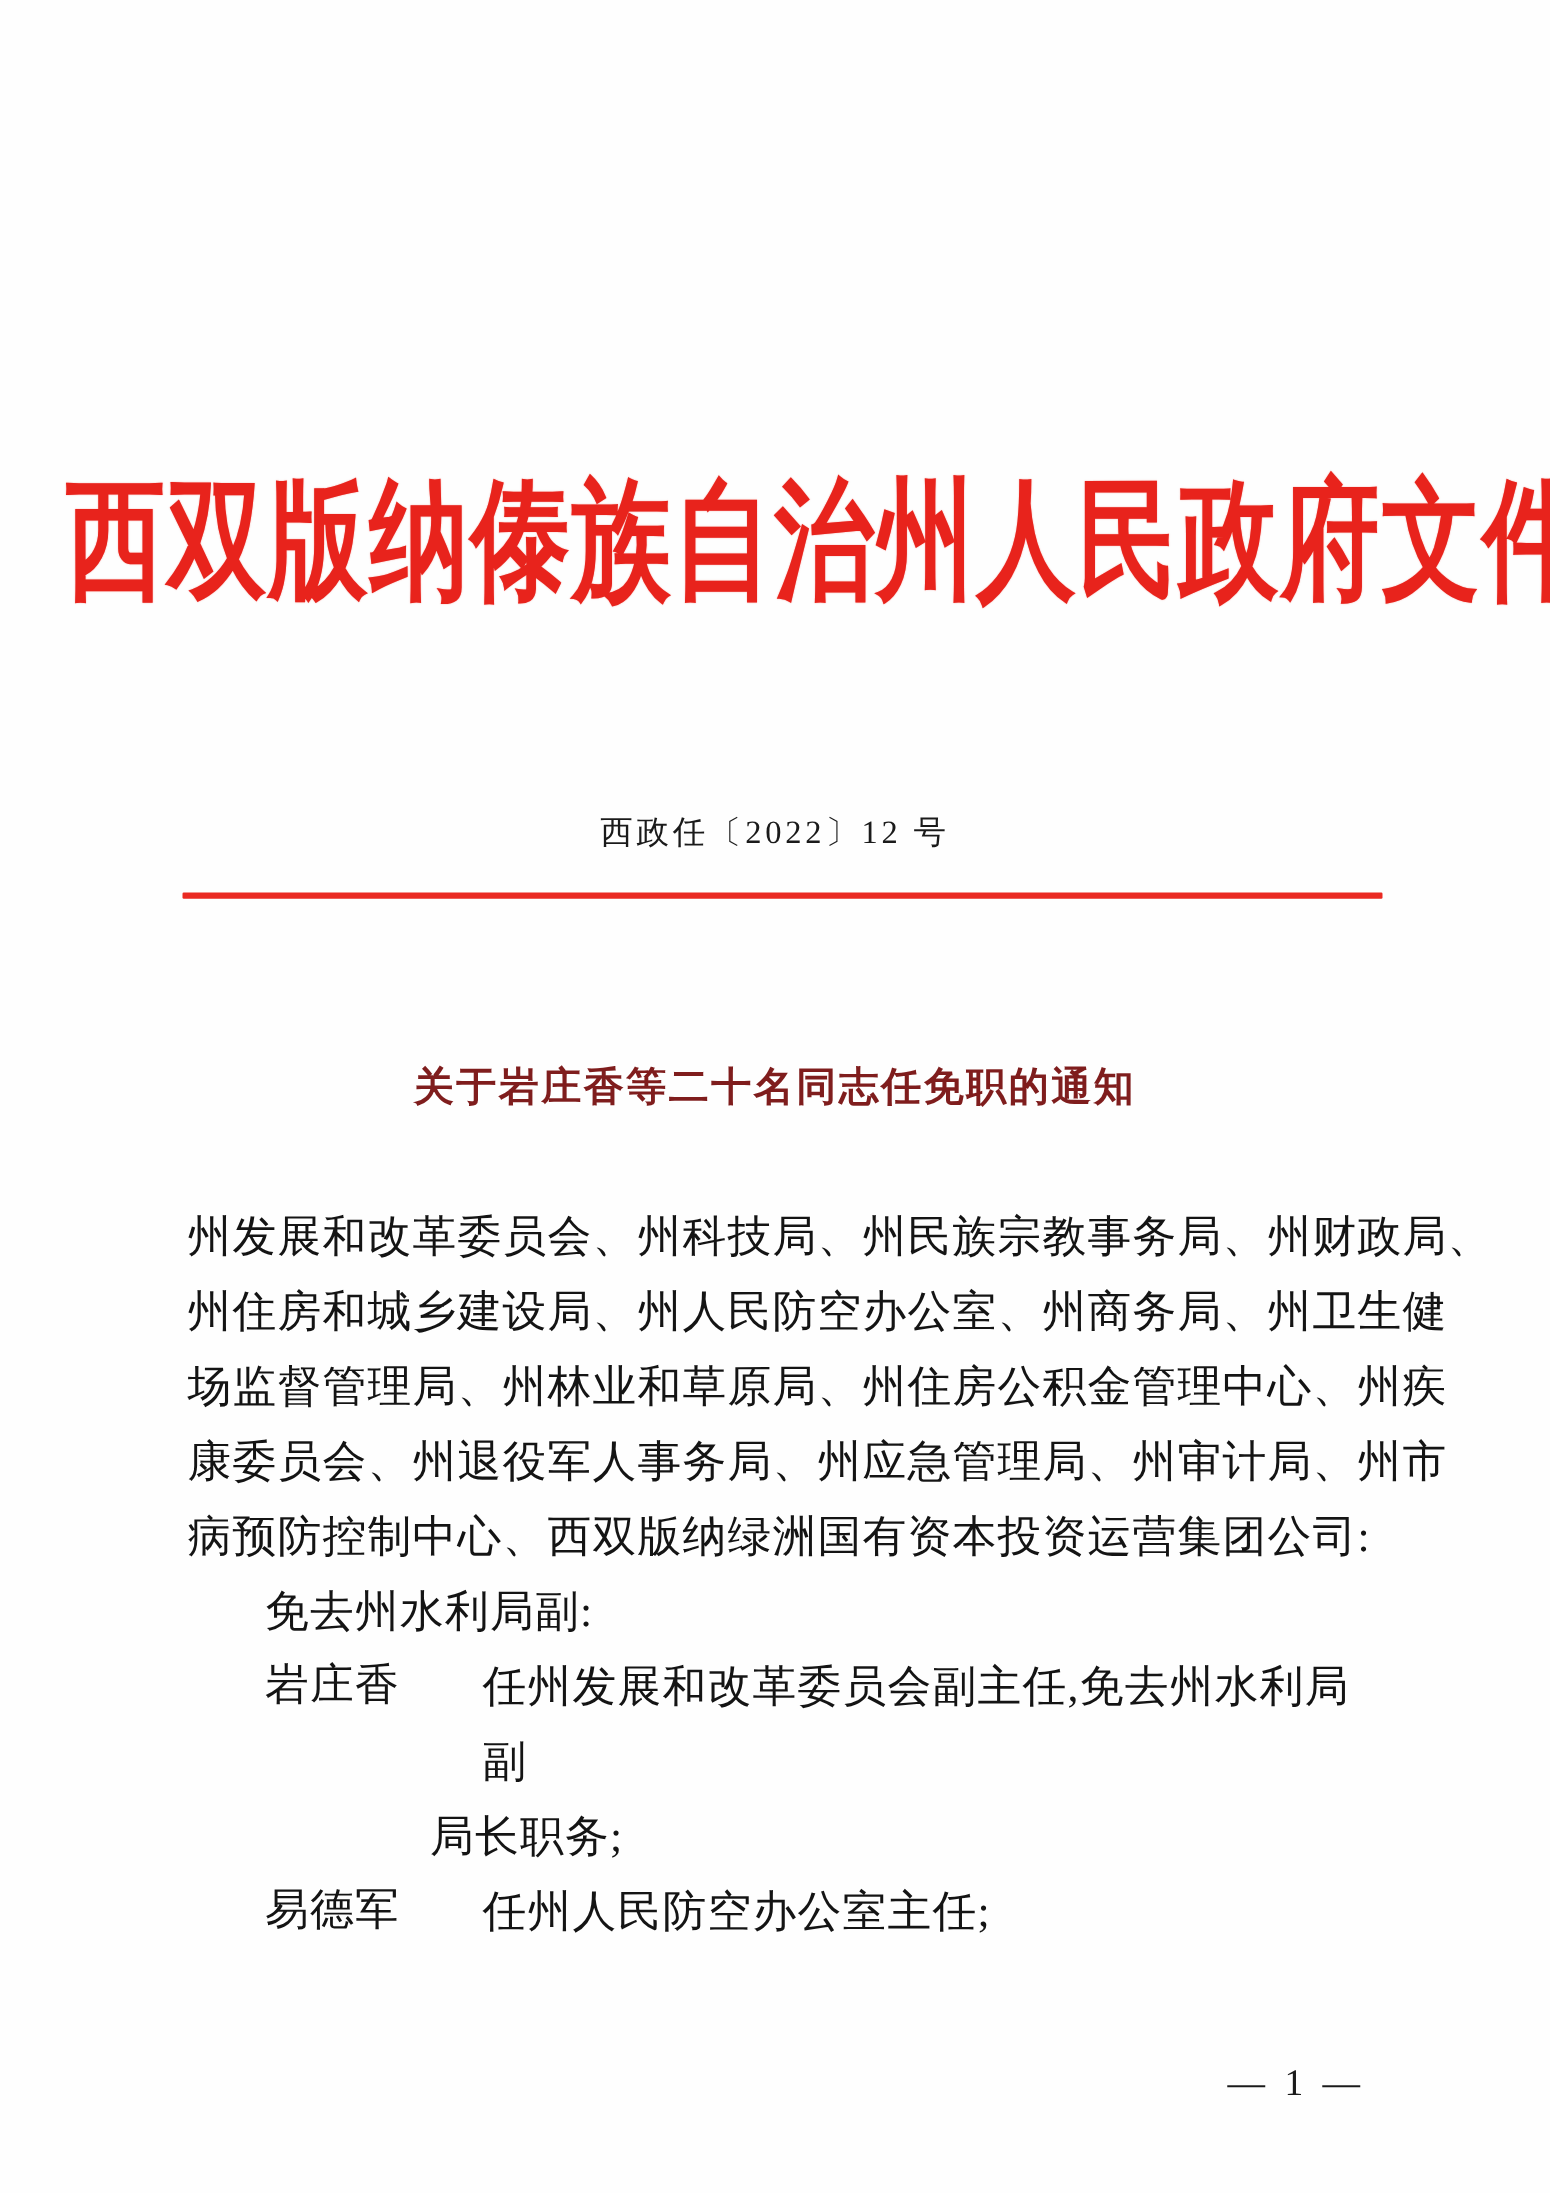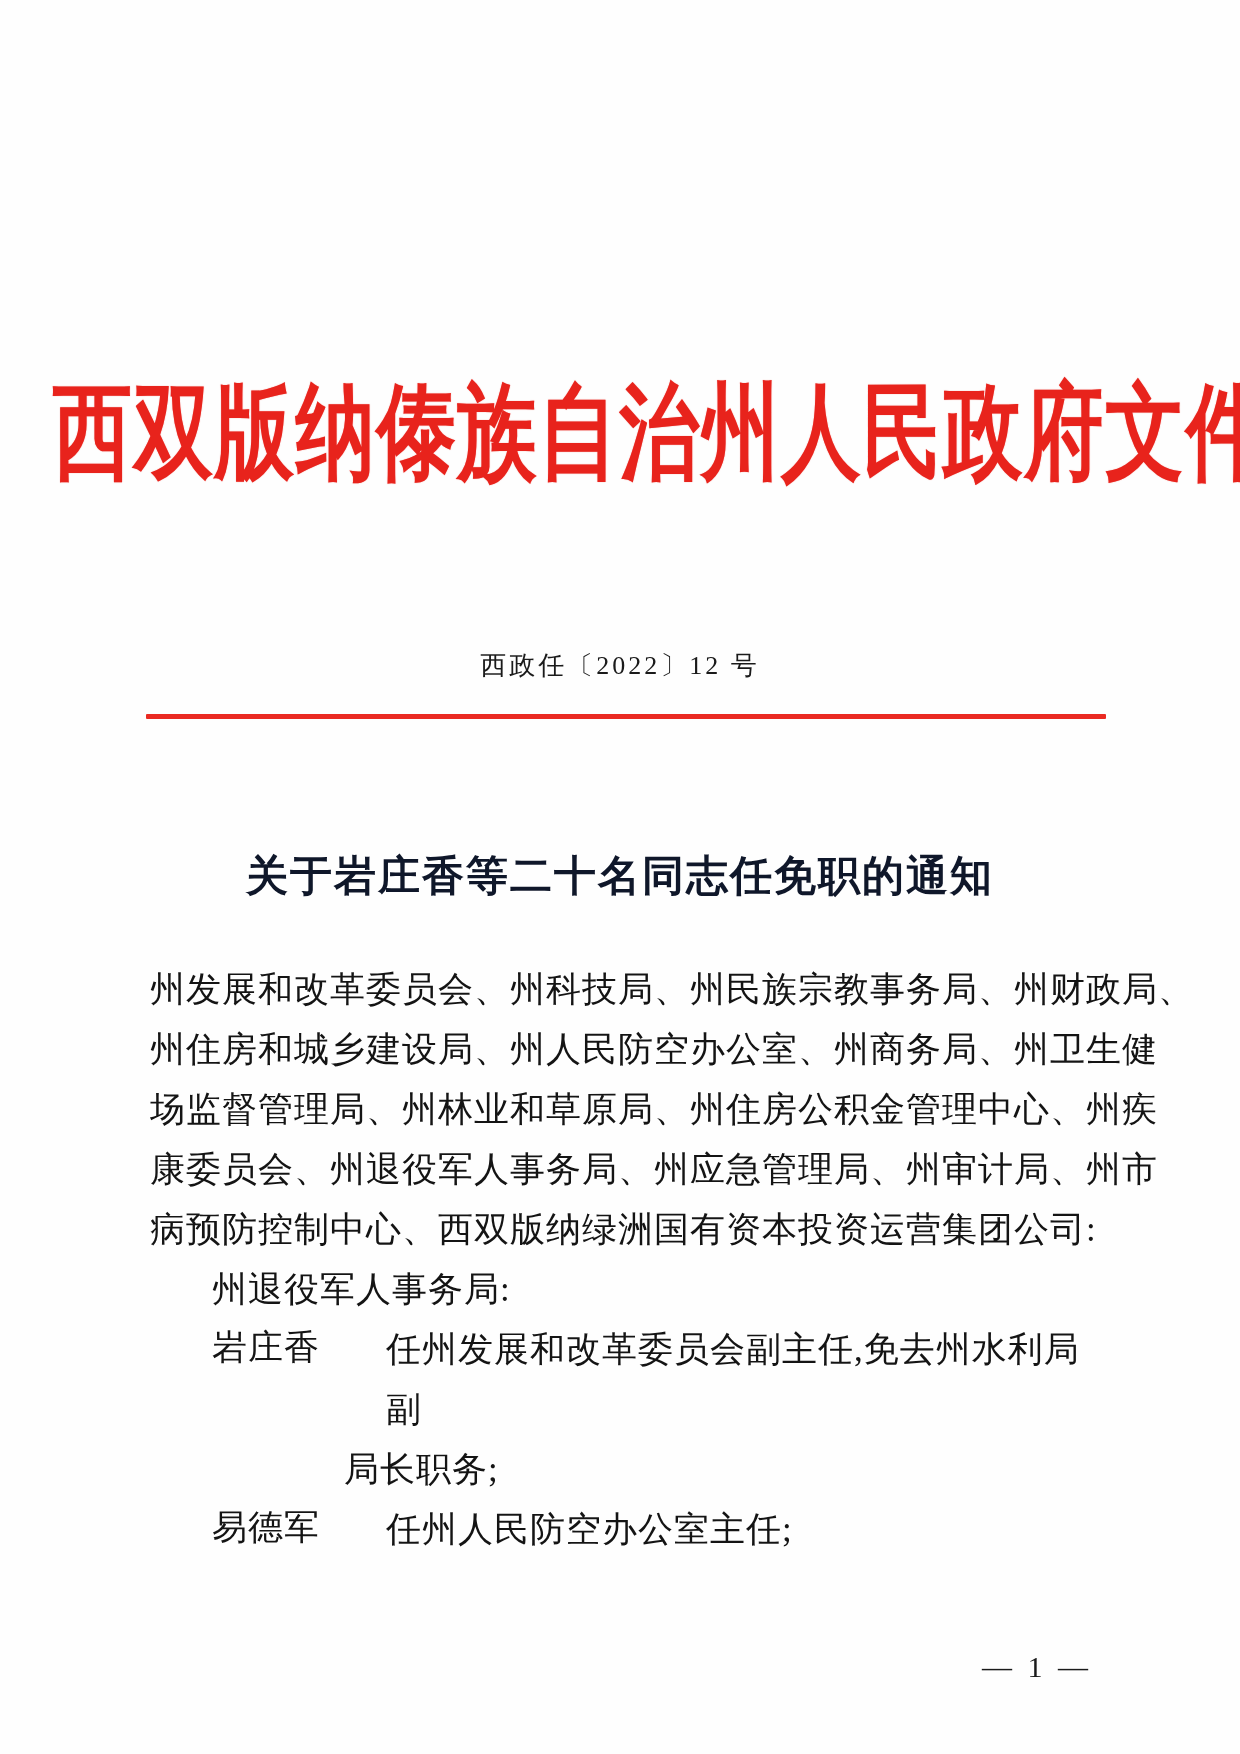--- a/index.html
+++ b/index.html
@@ -72,24 +72,24 @@
     border-radius: 1px;
   }
 
   
   .doc-heading {
     position: absolute;
     left: 0;
     right: 0;
     top: 848px;
     text-align: center;
-    font-size: 42px;
+    font-size: 32px;
     font-weight: 700;
     letter-spacing: 2px;
-    color: #0f172a;
+    color: #7f1d1d;
     font-family: "Liberation Serif", "DejaVu Serif", serif;
   }
 
   
   .body-block {
     position: absolute;
     left: 150px;
     top: 960px;
     width: 960px;
     font-size: 35px;
@@ -151,21 +151,21 @@
   <div class="doc-heading">关于岩庄香等二十名同志任免职的通知</div>
 
   <div class="body-block">
 
     <div class="body-line">州发展和改革委员会、州科技局、州民族宗教事务局、州财政局、</div>
     <div class="body-line">州住房和城乡建设局、州人民防空办公室、州商务局、州卫生健</div>
     <div class="body-line">场监督管理局、州林业和草原局、州住房公积金管理中心、州疾</div>
     <div class="body-line">康委员会、州退役军人事务局、州应急管理局、州审计局、州市</div>
     <div class="body-line">病预防控制中心、西双版纳绿洲国有资本投资运营集团公司:</div>
 
-    <div class="body-line indent-1">州退役军人事务局:</div>
+    <div class="body-line indent-1">免去州水利局副:</div>
 
     <div class="appointment">
       <div class="appt-name">岩庄香</div>
       <div class="appt-desc">任州发展和改革委员会副主任,免去州水利局副</div>
     </div>
     <div class="appt-cont">局长职务;</div>
 
     <div class="appointment">
       <div class="appt-name">易德军</div>
       <div class="appt-desc">任州人民防空办公室主任;</div>

